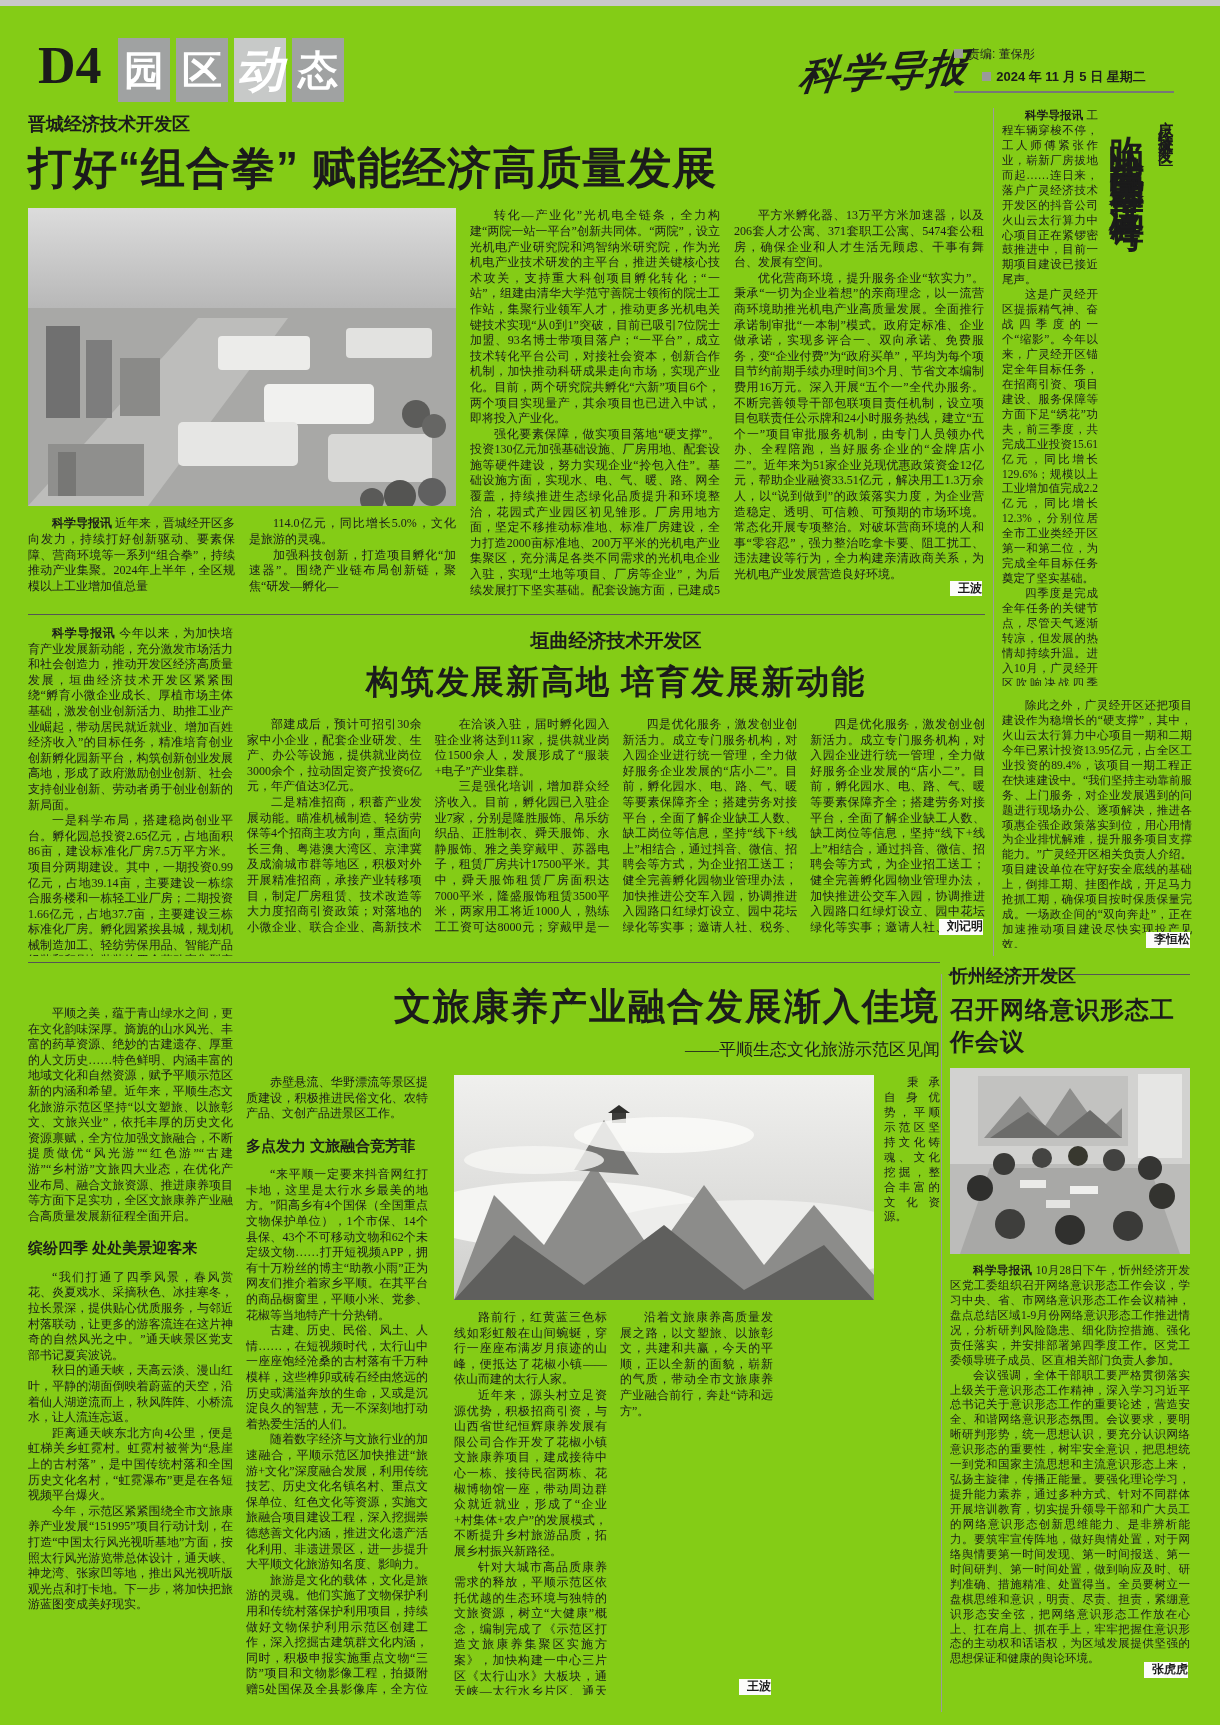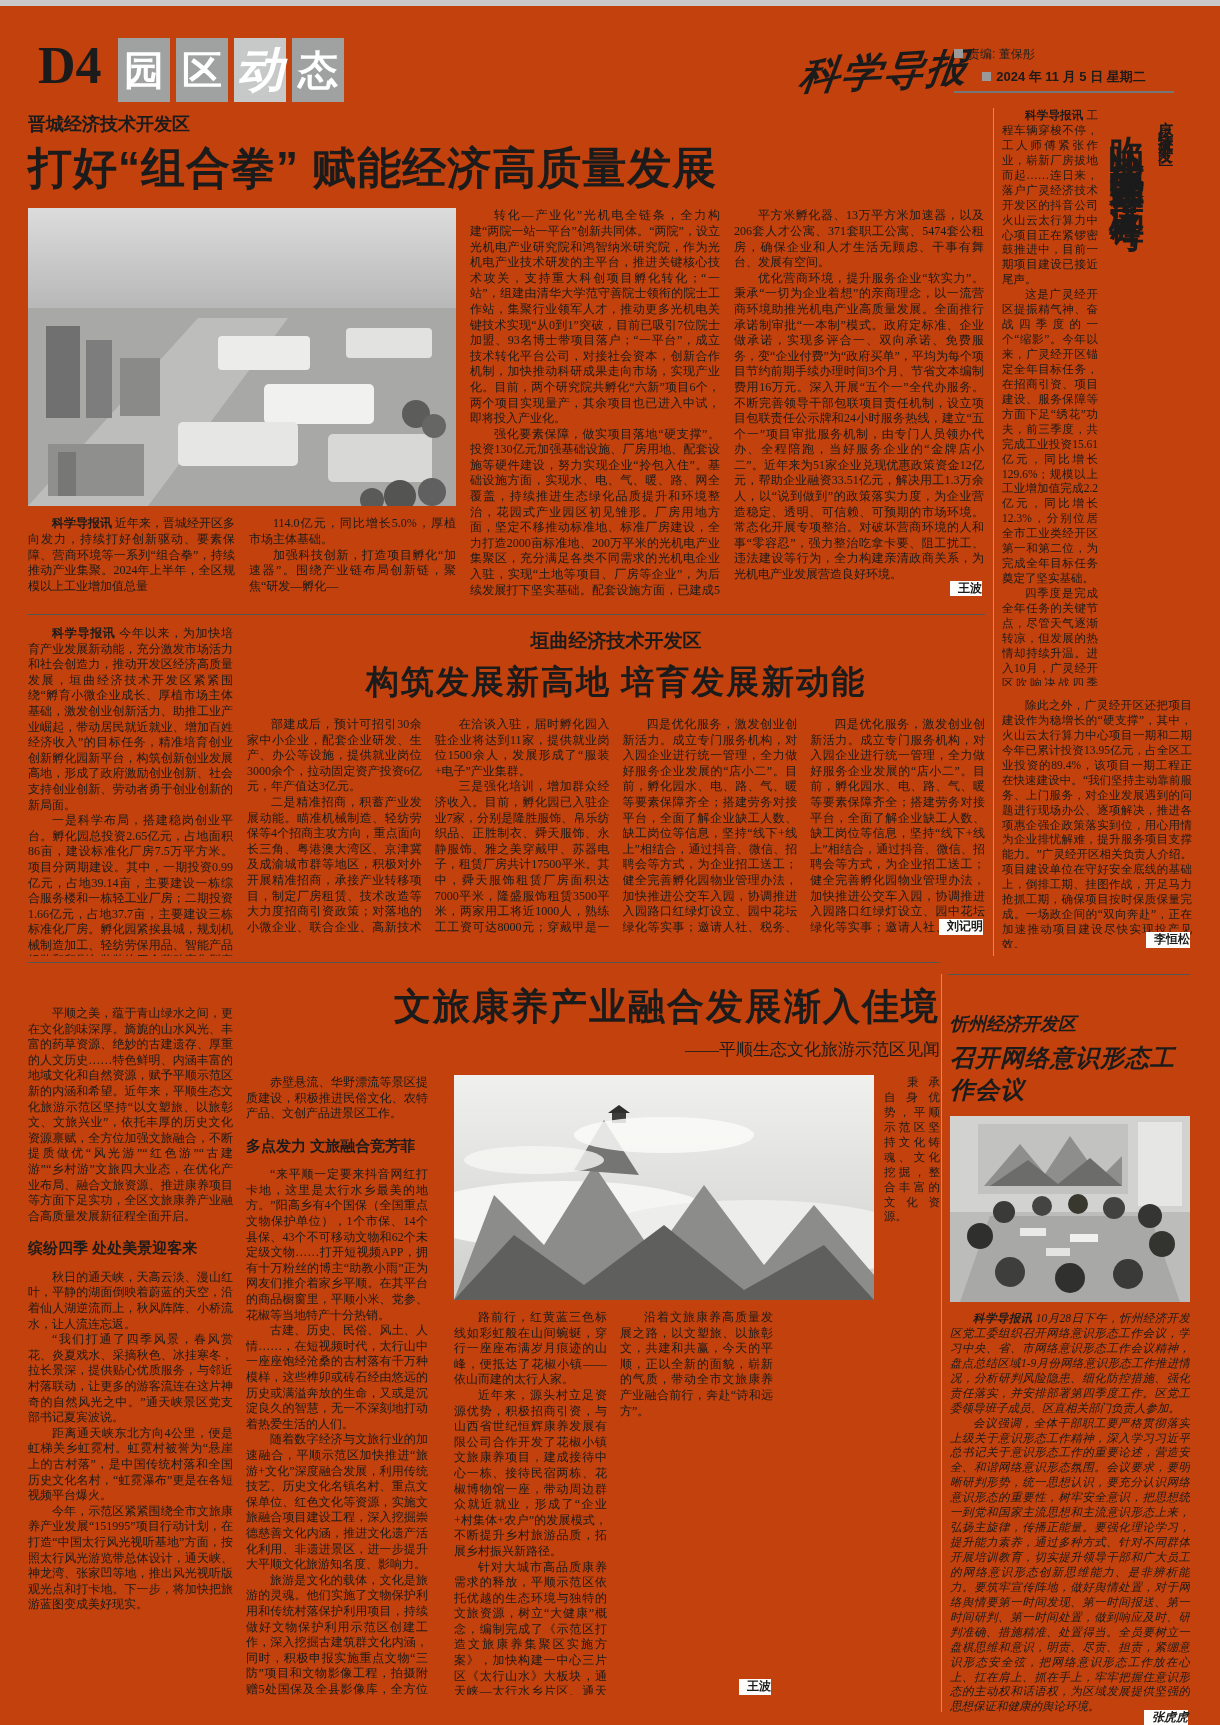--- a/index.html
+++ b/index.html
@@ -1,16 +1,16 @@
 <!DOCTYPE html>
 <html><head>
 <meta charset="utf-8">
 <style>
   html,body{margin:0;padding:0;background:#e8e8e6;}
-  .page{position:relative;width:1220px;height:1725px;background:#c2410c;margin:0 auto;
+  .page{position:relative;width:1220px;height:1725px;background:#84cc16;margin:0 auto;
         font-family:"Liberation Serif","DejaVu Serif",serif;color:#1b1b1b;overflow:hidden;}
   .abs{position:absolute;}
   .topbar{left:0;top:0;width:1220px;height:6px;background:#c9c9c9;}
   
   .pageno{left:38px;top:40px;font-weight:900;font-size:52px;line-height:1;font-family:"Liberation Serif",serif;}
   .secboxes{left:118px;top:38px;display:flex;gap:6px;}
   .secbox{width:52px;height:64px;background:#a0a2a2;color:#fff;text-align:center;line-height:64px;
           font-family:"Liberation Sans","DejaVu Sans",sans-serif;font-weight:900;font-size:40px;}
   .secbox.script{background:#c7c9c8;font-family:"Liberation Serif",serif;font-style:italic;font-size:48px;font-weight:700;}
   .brand{right:252px;top:44px;font-size:40px;font-weight:700;font-style:italic;
@@ -65,21 +65,21 @@
   .a4 .subtitle{text-align:right;font-size:17px;margin-bottom:14px;}
   .a4 .r2{display:flex;gap:26px;}
   .a4 .c2{width:195px;height:622px;}
   .photoblock{width:486px;}
   .photorow{display:flex;gap:10px;}
   .photo2{width:420px;height:225px;display:block;}
   .strip{width:56px;height:225px;font-size:11.5px;}
   .a4 .r3{display:flex;gap:13px;margin-top:10px;}
   .a4 .r3 .col{width:153px;height:385px;}
   
-  .a5{left:950px;top:1012px;width:240px;font-style:italic;}
+  .a5{left:950px;top:964px;width:240px;}
   .a5 h3{margin:6px 0 10px;font-family:"Liberation Sans","DejaVu Sans",sans-serif;
          font-weight:900;font-size:24px;letter-spacing:1px;}
   .photo3{width:240px;height:186px;display:block;}
   .a5 .c1{height:415px;margin-top:9px;font-size:11.5px;}
 </style>
 </head>
 <body>
 
 <div class="page">
 
@@ -127,21 +127,21 @@
           <circle cx="404" cy="284" r="14" fill="#606060"></circle>
           <circle cx="344" cy="292" r="12" fill="#5a5a58"></circle>
           <rect x="20" y="236" width="96" height="52" fill="#8f8f8d"></rect>
           <rect x="30" y="244" width="18" height="44" fill="#777775"></rect>
         </svg>
         <div class="minirow">
           <div class="col minicol">
               <p><b>科学导报讯</b> 近年来，晋城经开区多向发力，持续打好创新驱动、要素保障、营商环境等一系列“组合拳”，持续推动产业集聚。2024年上半年，全区规模以上工业增加值总量</p>
             </div>
           <div class="col minicol">
-              <p>114.0亿元，同比增长5.0%，厚植市场主体基础。</p>
+              <p>114.0亿元，同比增长5.0%，文化是旅游的灵魂。</p>
               <p>加强科技创新，打造项目孵化“加速器”。围绕产业链布局创新链，聚焦“研发—孵化—</p>
             </div>
         </div>
       </div>
       <div class="col c3">
           <p>转化—产业化”光机电全链条，全力构建“两院一站一平台”创新共同体。“两院”，设立光机电产业研究院和鸿智纳米研究院，作为光机电产业技术研发的主平台，推进关键核心技术攻关，支持重大科创项目孵化转化；“一站”，组建由清华大学范守善院士领衔的院士工作站，集聚行业领军人才，推动更多光机电关键技术实现“从0到1”突破，目前已吸引7位院士加盟、93名博士带项目落户；“一平台”，成立技术转化平台公司，对接社会资本，创新合作机制，加快推动科研成果走向市场，实现产业化。目前，两个研究院共孵化“六新”项目6个，两个项目实现量产，其余项目也已进入中试，即将投入产业化。</p>
           <p>强化要素保障，做实项目落地“硬支撑”。投资130亿元加强基础设施、厂房用地、配套设施等硬件建设，努力实现企业“拎包入住”。基础设施方面，实现水、电、气、暖、路、网全覆盖，持续推进生态绿化品质提升和环境整治，花园式产业园区初见雏形。厂房用地方面，坚定不移推动标准地、标准厂房建设，全力打造2000亩标准地、200万平米的光机电产业集聚区，充分满足各类不同需求的光机电企业入驻，实现“土地等项目、厂房等企业”，为后续发展打下坚实基础。配套设施方面，已建成5万</p>
         </div>
       <div class="col c4">
         <div>
@@ -206,22 +206,22 @@
   </section>
 
   <div class="abs rule" style="left:28px;top:962px;width:912px;"></div>
   <div class="abs rule" style="left:948px;top:974px;width:242px;"></div>
   <div class="abs vline" style="left:941px;top:974px;height:738px;"></div>
 
   <section class="abs a4">
     <div class="col c1">
         <p>平顺之美，蕴于青山绿水之间，更在文化韵味深厚。旖旎的山水风光、丰富的药草资源、绝妙的古建遗存、厚重的人文历史……特色鲜明、内涵丰富的地域文化和自然资源，赋予平顺示范区新的内涵和希望。近年来，平顺生态文化旅游示范区坚持“以文塑旅、以旅彰文、文旅兴业”，依托丰厚的历史文化资源禀赋，全方位加强文旅融合，不断提质做优“风光游”“红色游”“古建游”“乡村游”文旅四大业态，在优化产业布局、融合文旅资源、推进康养项目等方面下足实功，全区文旅康养产业融合高质量发展新征程全面开启。</p>
         <p class="subhead">缤纷四季 处处美景迎客来</p>
+        <p>“我们打通了四季风景，春风赏花、炎夏戏水、采摘秋色、冰挂寒冬，拉长景深，提供贴心优质服务，与邻近村落联动，让更多的游客流连在这片神奇的自然风光之中。”通天峡景区党支部书记夏宾波说。</p>
         <p>秋日的通天峡，天高云淡、漫山红叶，平静的湖面倒映着蔚蓝的天空，沿着仙人湖逆流而上，秋风阵阵、小桥流水，让人流连忘返。</p>
-        <p>“我们打通了四季风景，春风赏花、炎夏戏水、采摘秋色、冰挂寒冬，拉长景深，提供贴心优质服务，与邻近村落联动，让更多的游客流连在这片神奇的自然风光之中。”通天峡景区党支部书记夏宾波说。</p>
         <p>距离通天峡东北方向4公里，便是虹梯关乡虹霓村。虹霓村被誉为“悬崖上的古村落”，是中国传统村落和全国历史文化名村，“虹霓瀑布”更是在各短视频平台爆火。</p>
         <p>今年，示范区紧紧围绕全市文旅康养产业发展“151995”项目行动计划，在打造“中国太行风光视听基地”方面，按照太行风光游览带总体设计，通天峡、神龙湾、张家凹等地，推出风光视听版观光点和打卡地。下一步，将加快把旅游蓝图变成美好现实。</p>
       </div>
     <div class="rwrap">
       <h2>文旅康养产业融合发展渐入佳境</h2>
       <div class="subtitle">——平顺生态文化旅游示范区见闻</div>
       <div class="r2">
         <div class="col c2">
             <p>赤壁悬流、华野漂流等景区提质建设，积极推进民俗文化、农特产品、文创产品进景区工作。</p>
             <p class="subhead">多点发力 文旅融合竞芳菲</p>

